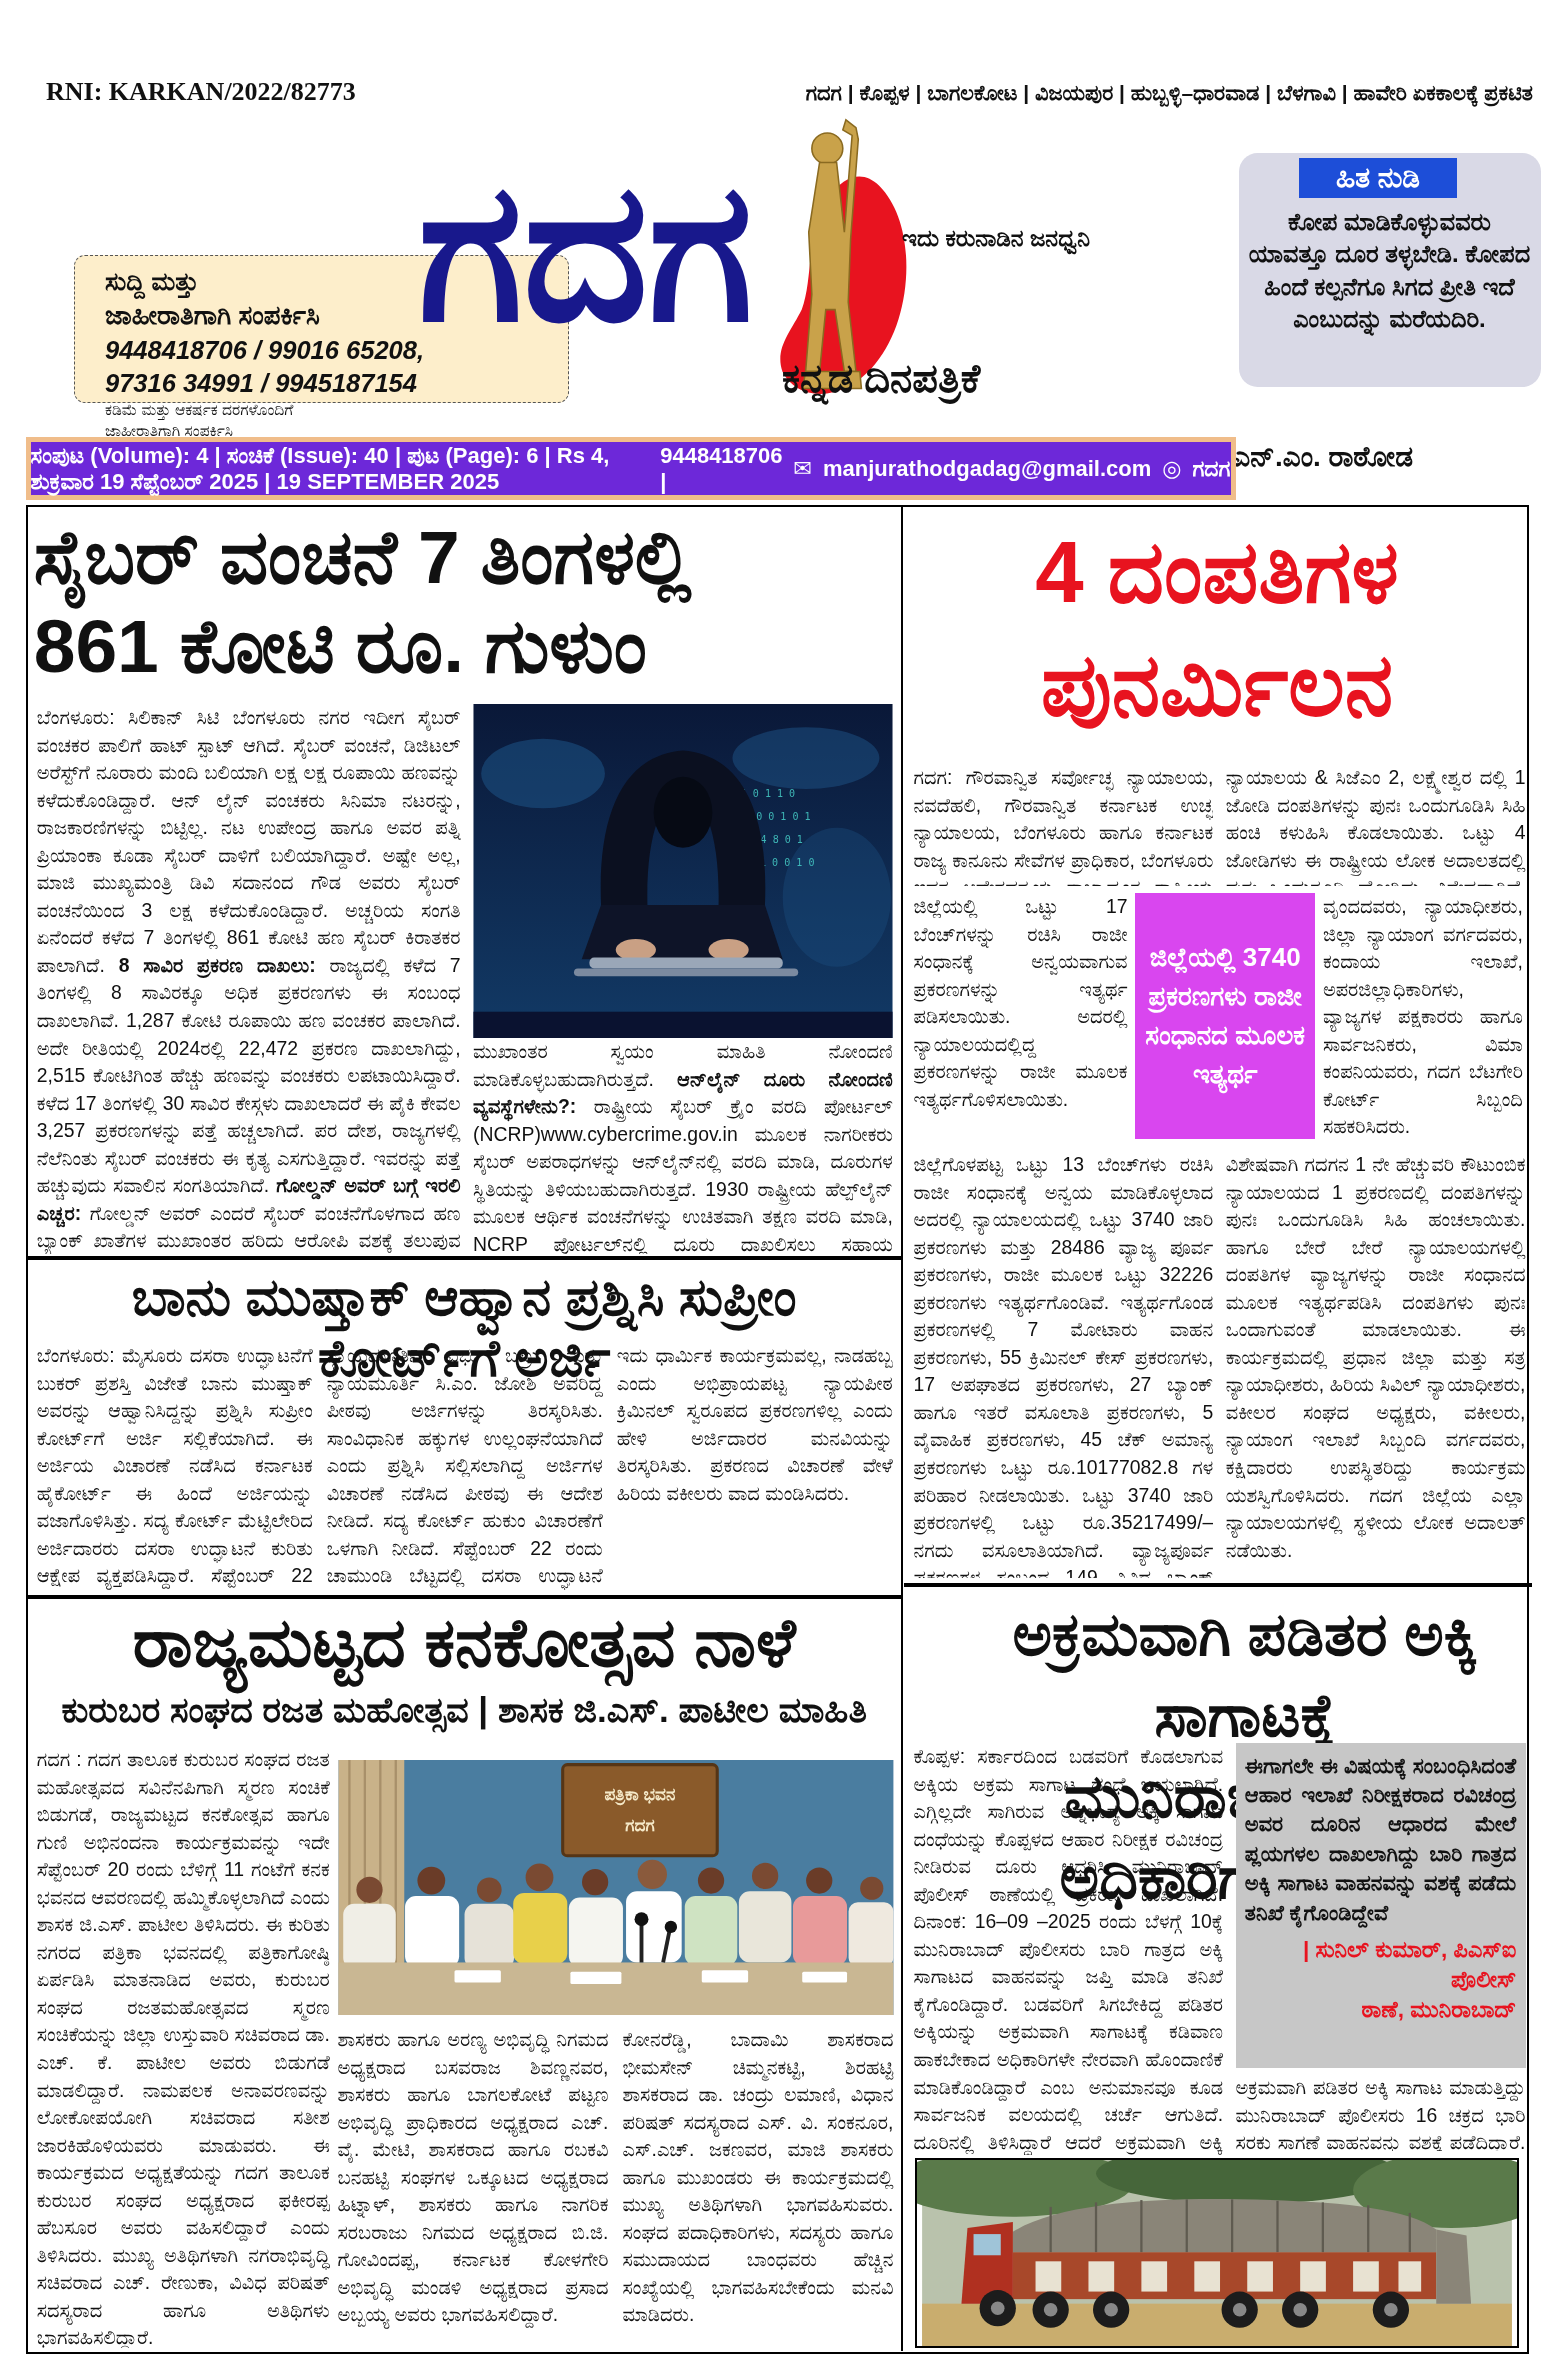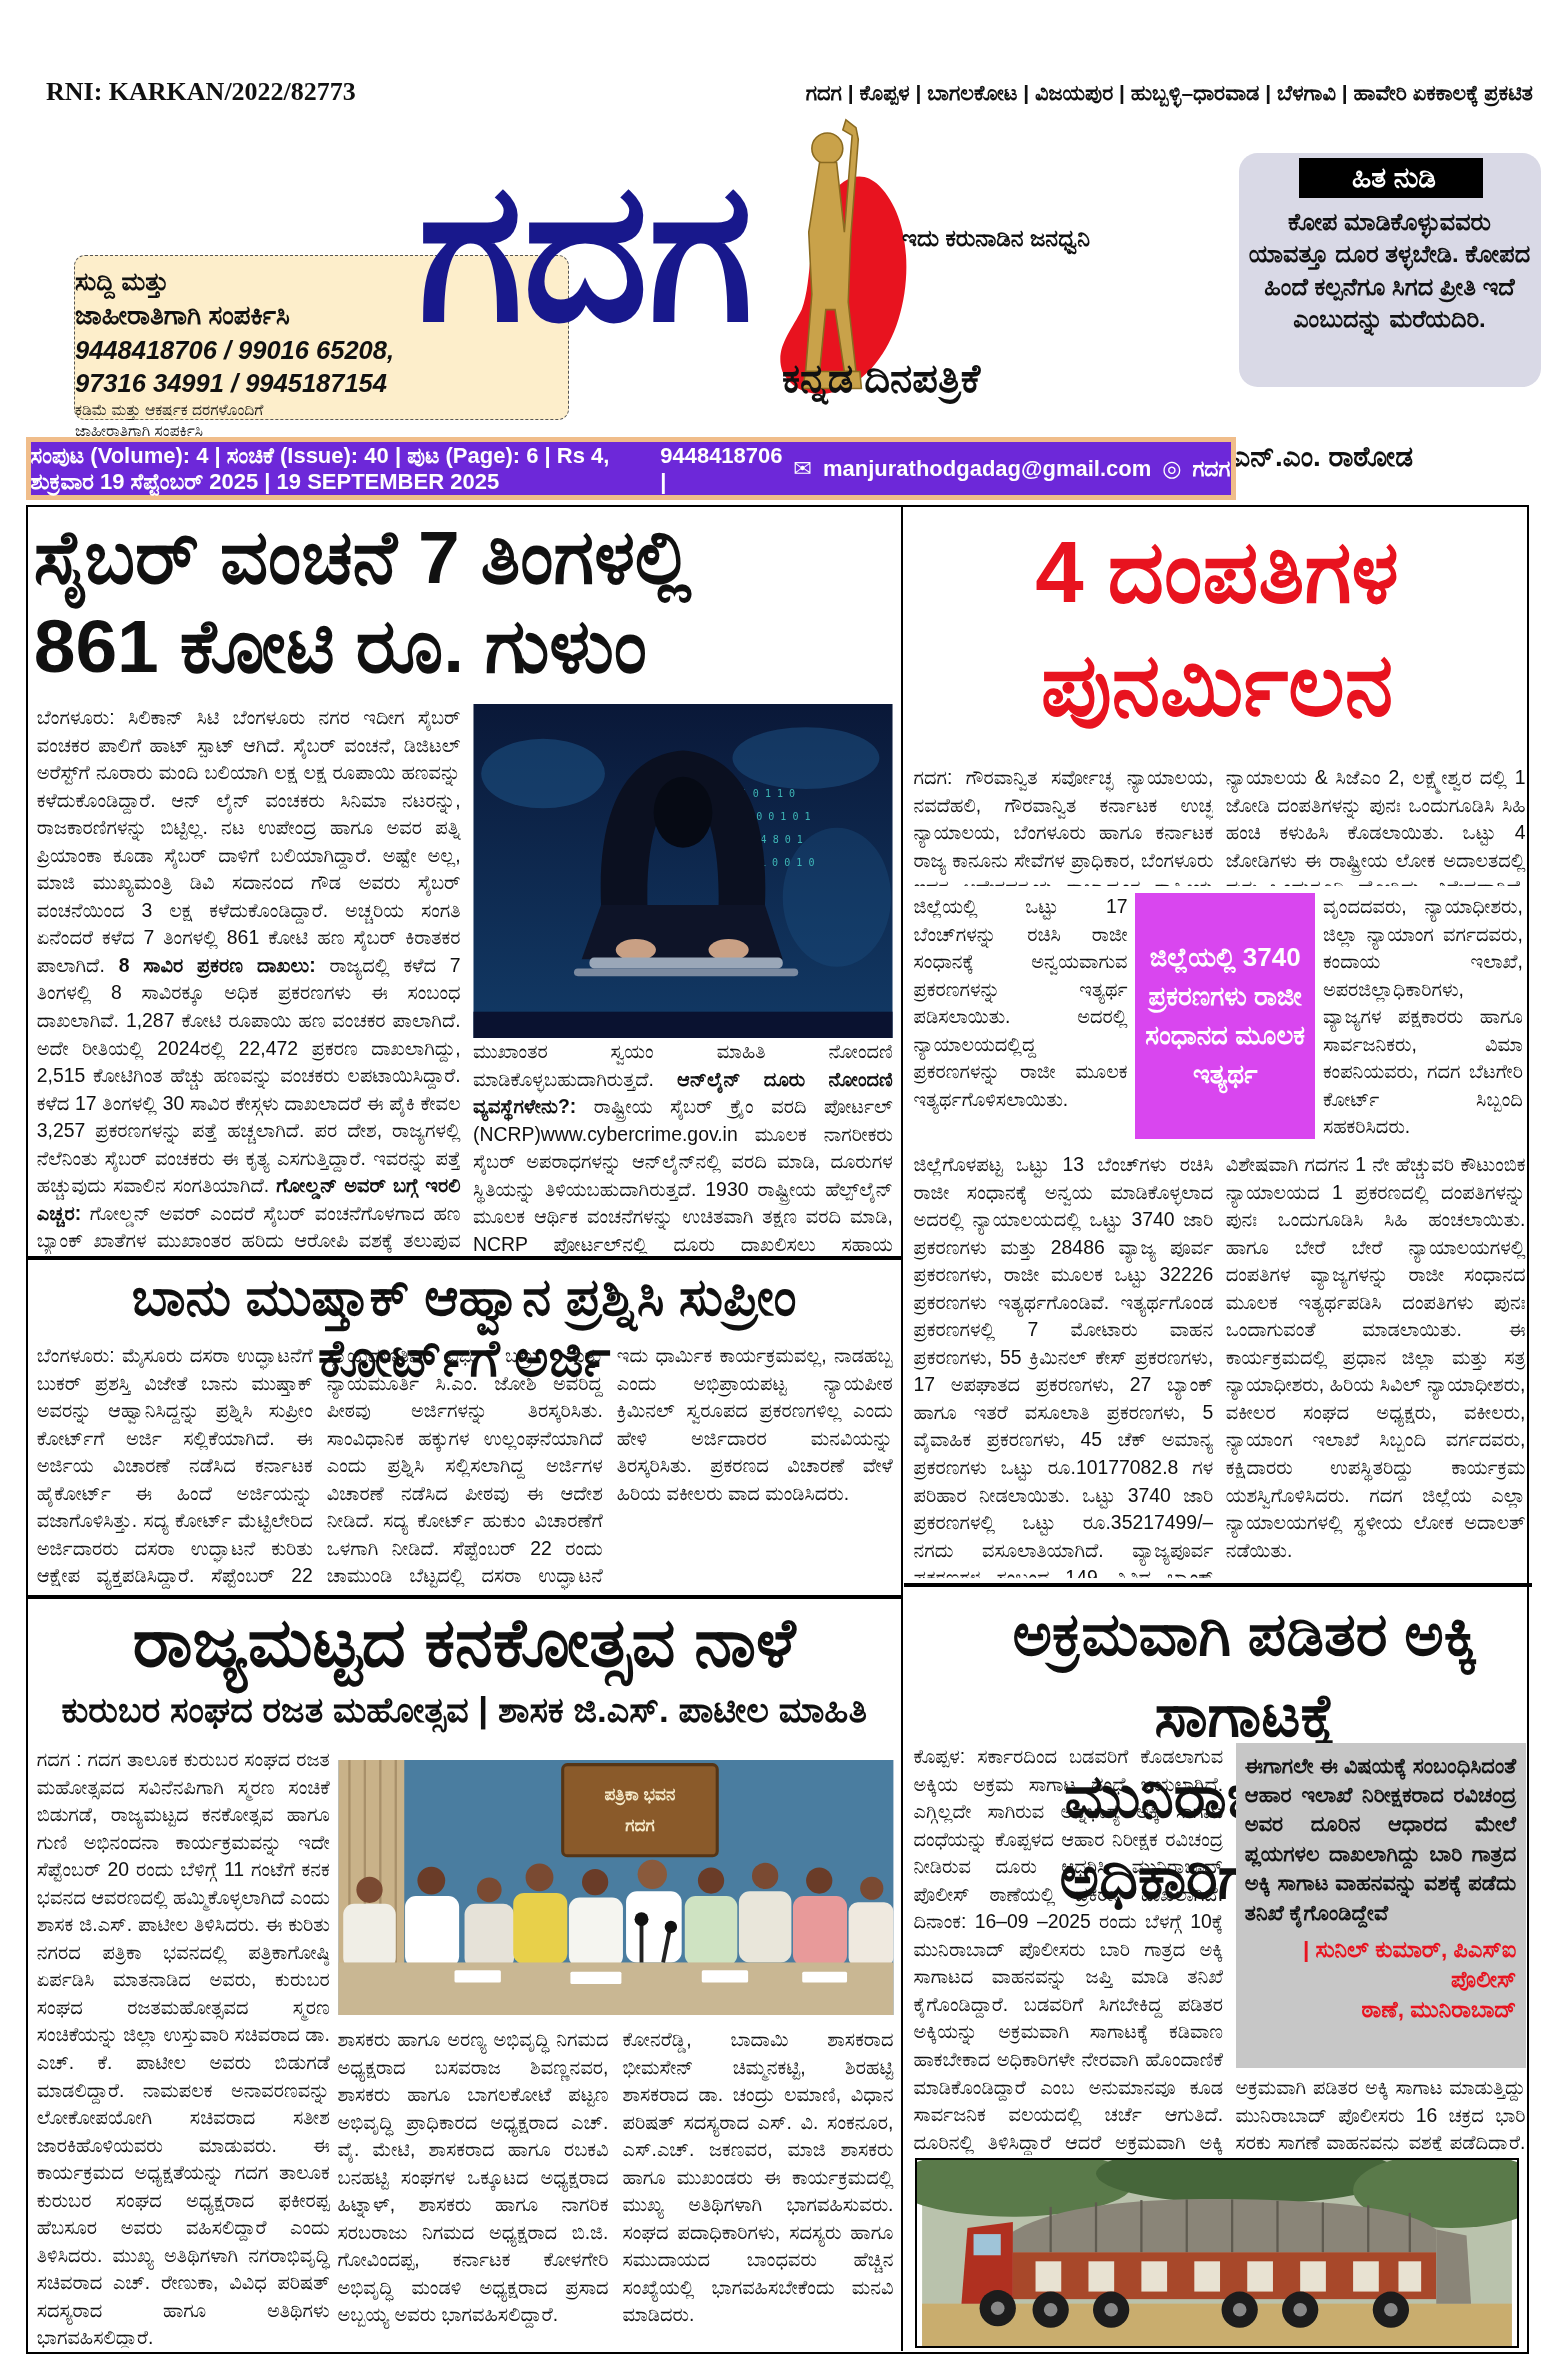--- a/index.html
+++ b/index.html
@@ -3,33 +3,33 @@
 <meta charset="utf-8">
 <style>
   html,body{margin:0;padding:0;background:#ffffff;}
   #page{position:relative;width:1555px;height:2377px;background:#fff;
         font-family:"Liberation Sans","DejaVu Sans",sans-serif;color:#111;overflow:hidden;}
   .abs{position:absolute;}
   
   #rni{left:46px;top:77px;font-family:"Liberation Serif","DejaVu Serif",serif;font-weight:bold;font-size:26px;}
   #editions{left:511px;top:81px;width:1022px;font-size:21px;font-weight:bold;text-align:right;}
   
-  #contactBox{left:74px;top:255px;width:495px;height:165px;background:#fdeecb;border:1.5px dashed #555;border-radius:11px;padding:11px 0;box-sizing:border-box;}
+  #contactBox{left:74px;top:255px;width:495px;height:148px;background:#fdeecb;border:1.5px dashed #555;border-radius:11px;padding:11px 30px;box-sizing:border-box;}
   #contactBox .l1{font-size:25px;font-weight:bold;}
   #contactBox .l2{font-size:26px;font-weight:bold;margin-top:3.1px;}
   #contactBox .ph{font-size:25.5px;font-weight:bold;font-style:italic;margin-top:4.6px;}
   #contactBox .nt{font-size:15.5px;font-weight:normal;margin-top:3px;}
   #engTitle{left:53px;top:449px;font-family:"Liberation Serif","DejaVu Serif",serif;font-weight:bold;font-size:25.5px;}
   #logoWord1{left:418px;top:155px;font-size:194px;font-weight:900;color:#18188c;line-height:1;}
   #logoWord2{left:875px;top:255px;font-size:143px;font-weight:900;color:#e8131f;line-height:1;}
   #tagline{left:902px;top:225px;font-size:23px;font-weight:bold;color:#111;}
   #subtitle{left:782px;top:356px;font-size:40px;font-weight:900;color:#111;}
   #editorLine{left:1115px;top:441px;font-size:28px;font-weight:bold;}
   #hitaBox{left:1239px;top:153px;width:302px;height:234px;background:#d9d9e6;border-radius:18.6px;}
-  #hitaBadge{left:1299px;top:158px;width:178px;height:40px;background:#000000;color:#fff;font-size:28px;font-weight:900;text-align:center;line-height:40px;padding-left:6px;}
+  #hitaBadge{left:1299px;top:158px;width:158px;height:40px;background:#1d4ed8;color:#fff;font-size:28px;font-weight:900;text-align:center;line-height:40px;}
   #hitaQuote{left:1248px;top:206px;width:283px;font-size:24px;font-weight:bold;text-align:center;line-height:1.35;}
   
   #infobar{left:25.5px;top:436px;width:1210px;height:63px;background:#6d28d9;border:5.4px solid #f0bd8a;box-sizing:border-box;color:#fff;
            display:flex;align-items:center;justify-content:center;gap:11px;font-size:22px;font-weight:bold;top:437px;}
   
   #main{left:25.5px;top:505px;width:1503px;height:1849px;border:2.3px solid #000;box-sizing:border-box;}
   #vdivider{left:873px;top:0;width:2.3px;height:1844px;background:#000;}
   .hrule{height:3.9px;background:#000;}
   .col{font-size:19.4px;line-height:1.42;text-align:justify;overflow:hidden;}
   .lead{font-weight:bold;}

